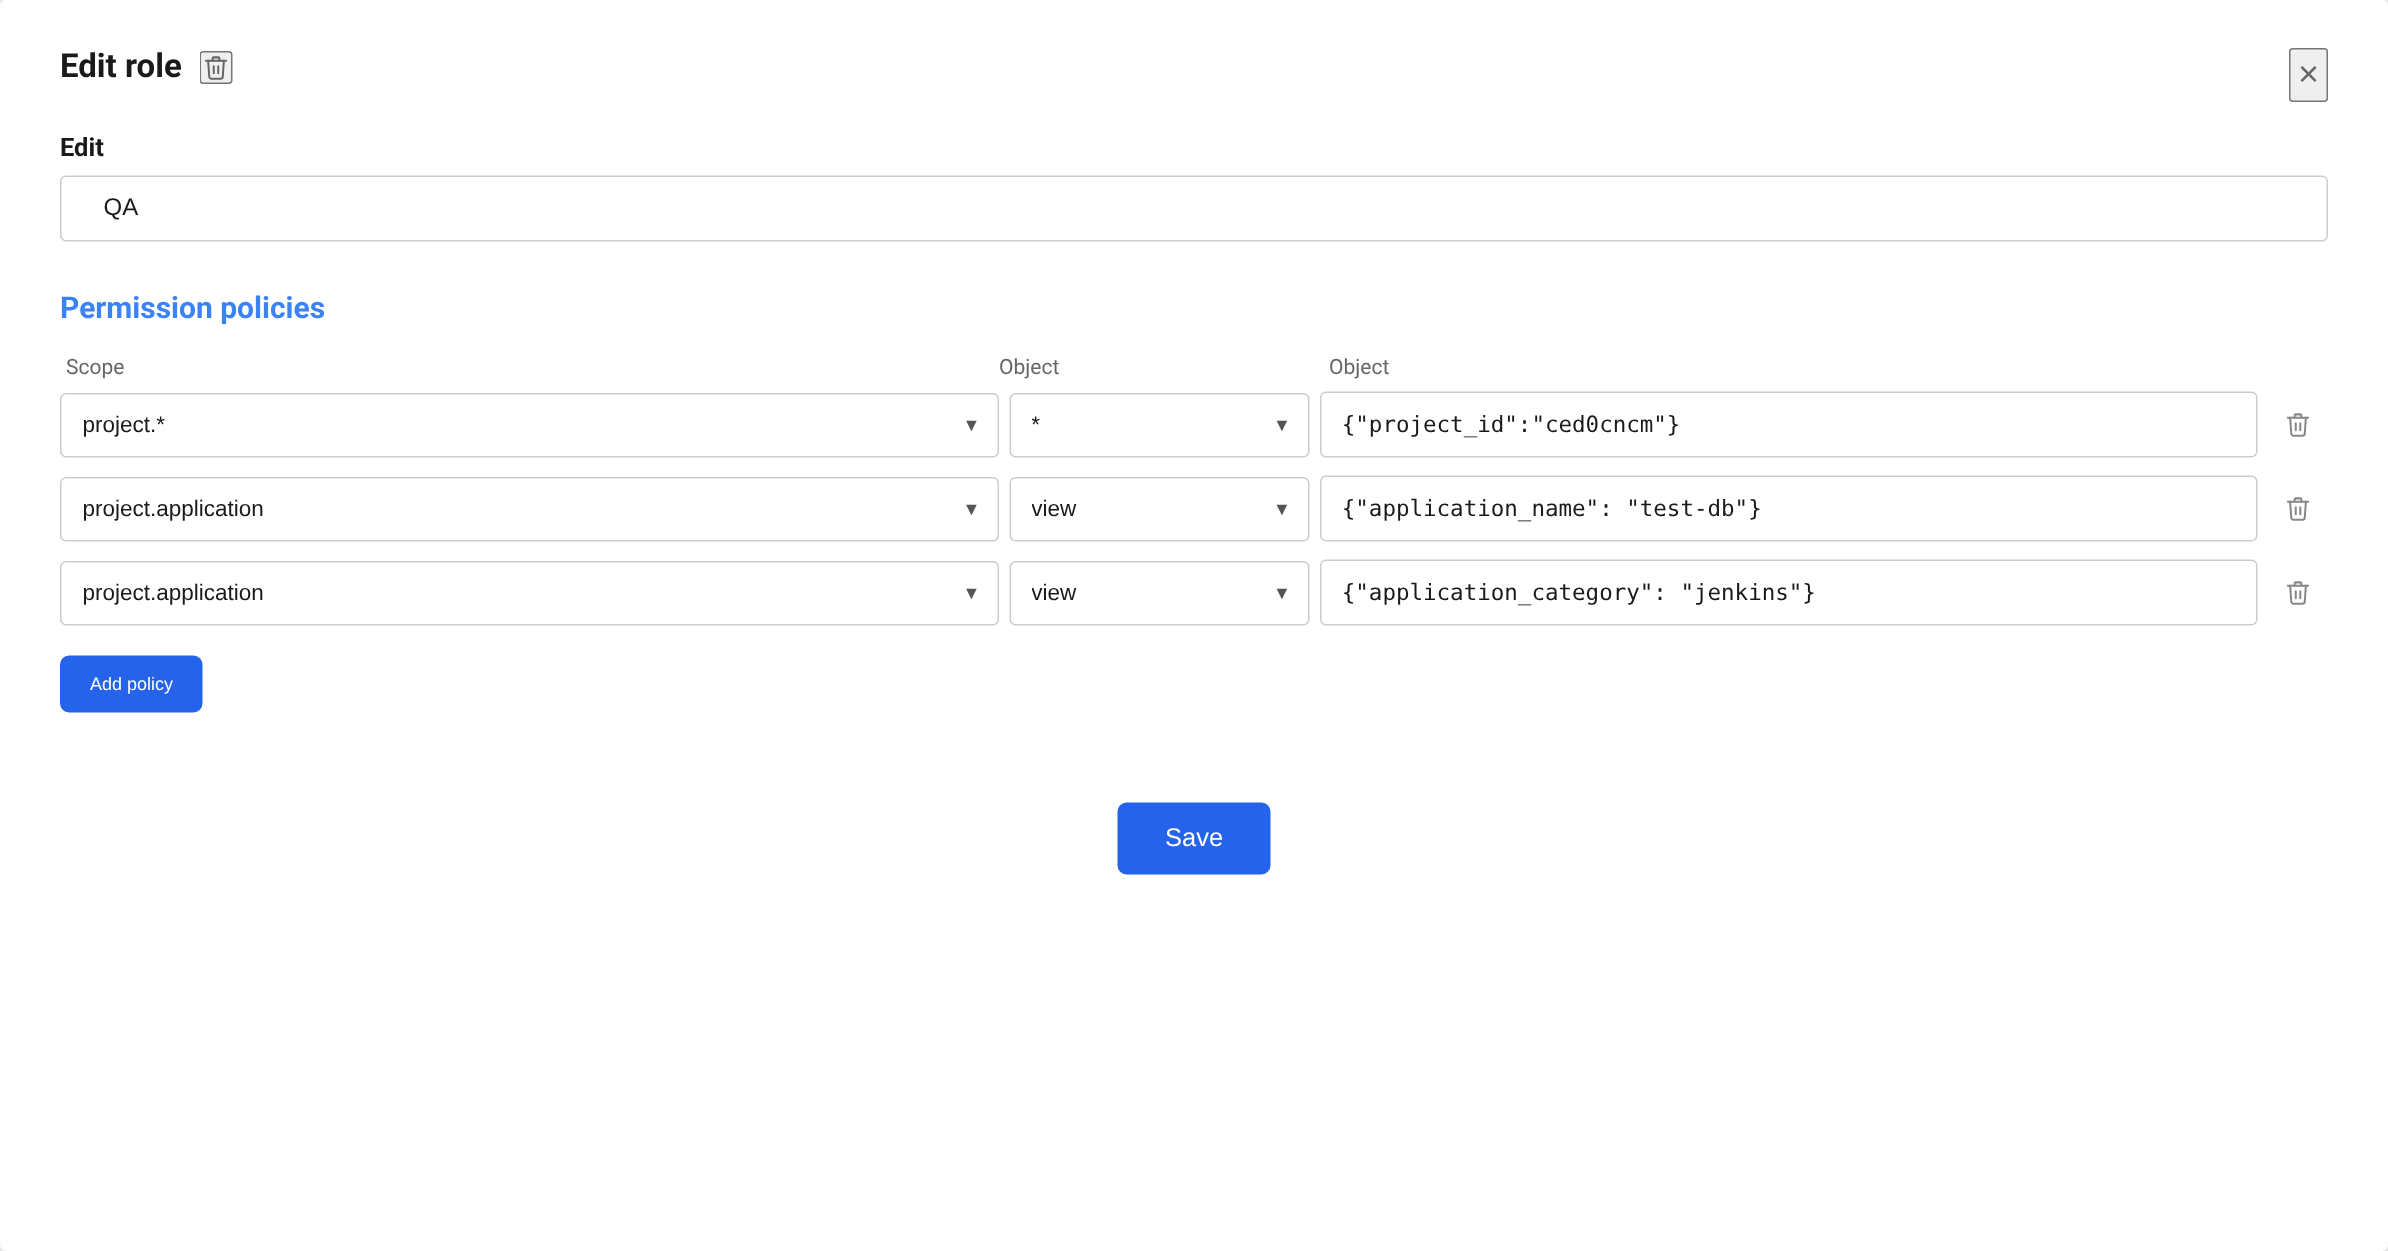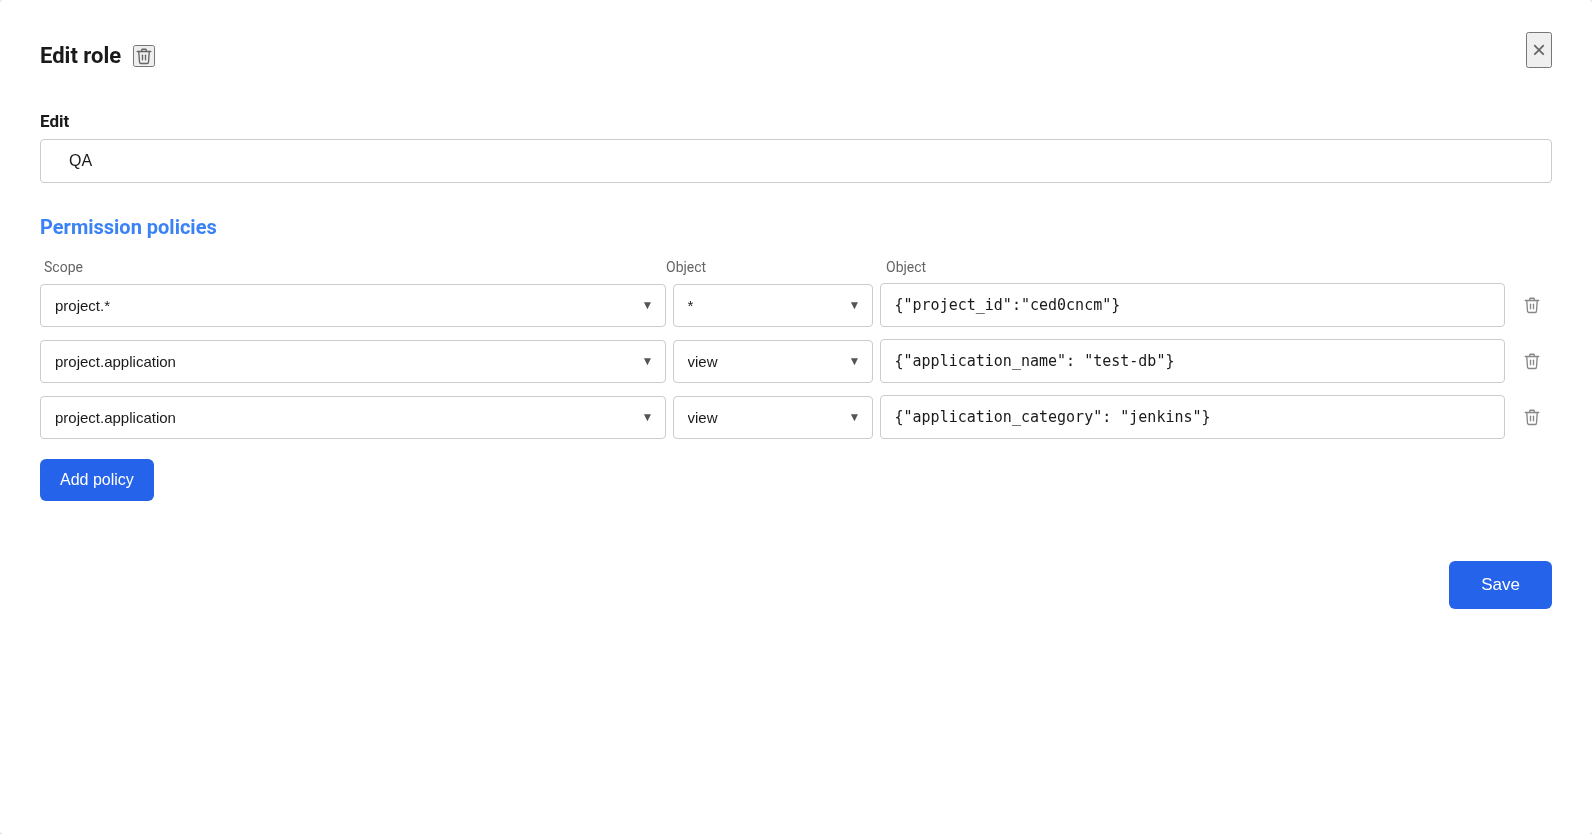--- a/index.html
+++ b/index.html
@@ -22,23 +22,23 @@
       width: 1592px;
       min-height: 834px;
       position: relative;
       padding: 32px 40px 40px 40px;
       border-radius: 4px;
       box-shadow: 0 2px 12px rgba(0,0,0,0.15);
     }
 
     .dialog-header {
       display: flex;
-      align-items: flex-end;
+      align-items: flex-start;
       justify-content: space-between;
-      margin-bottom: 43px;
+      margin-bottom: 21px;
     }
 
     .dialog-title-area {
       display: flex;
       align-items: center;
       gap: 12px;
     }
 
     .dialog-title {
       font-size: 22px;
@@ -168,29 +168,29 @@
       justify-content: center;
       padding: 4px;
     }
 
     .add-policy-btn {
       background: #2563eb;
       color: white;
       border: none;
       border-radius: 6px;
       padding: 12px 20px;
-      font-size: 16px;
+      font-size: 12px;
       font-weight: 500;
       cursor: pointer;
       margin-top: 8px;
     }
 
     .dialog-footer {
       display: flex;
-      justify-content: flex-end;
+      justify-content: center;
       margin-top: 60px;
     }
 
     .save-btn {
       background: #2563eb;
       color: white;
       border: none;
       border-radius: 6px;
       padding: 14px 32px;
       font-size: 17px;

